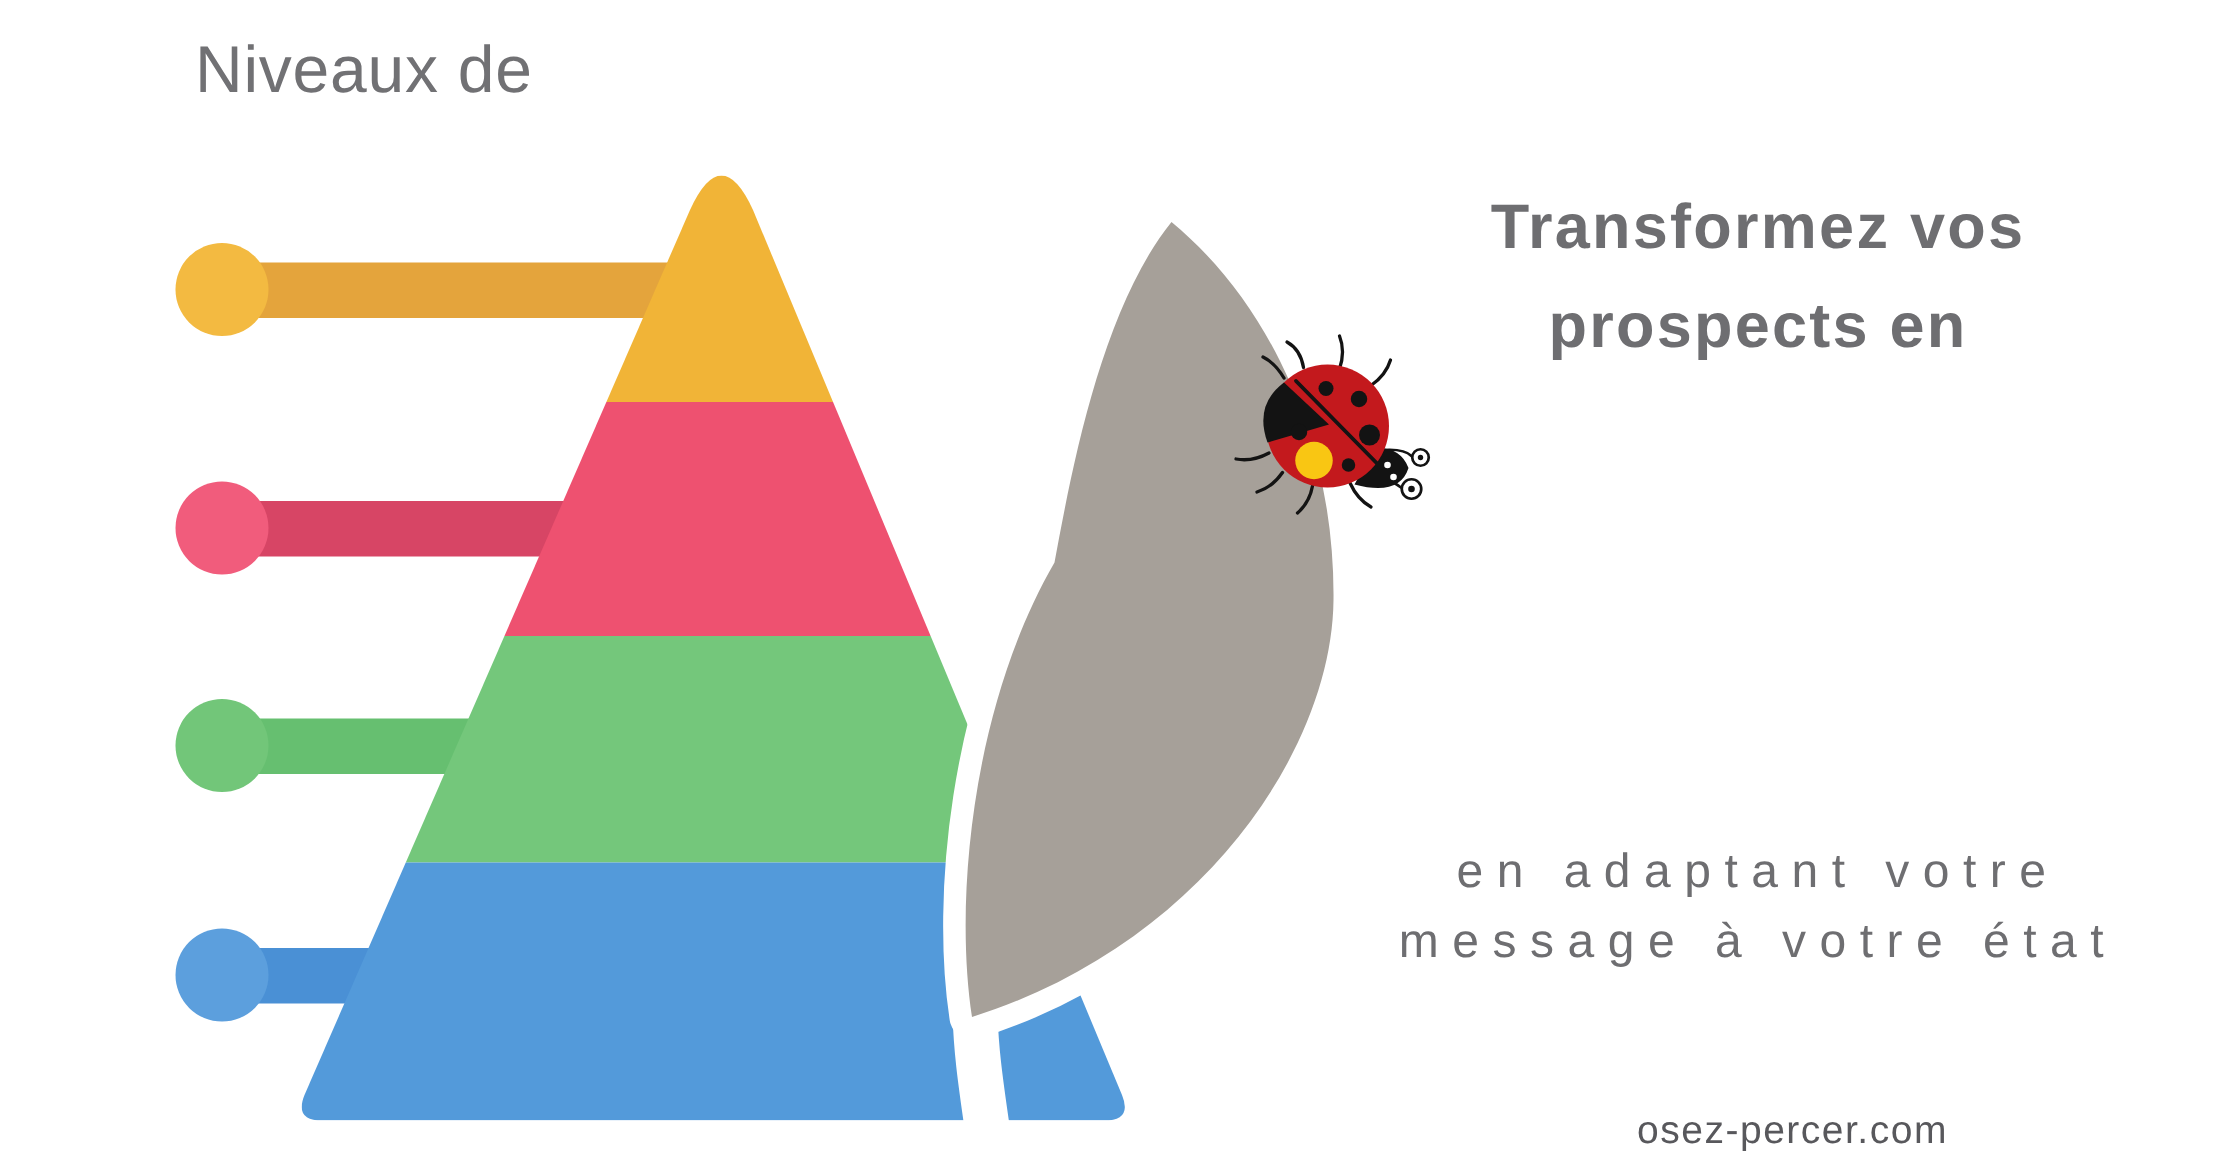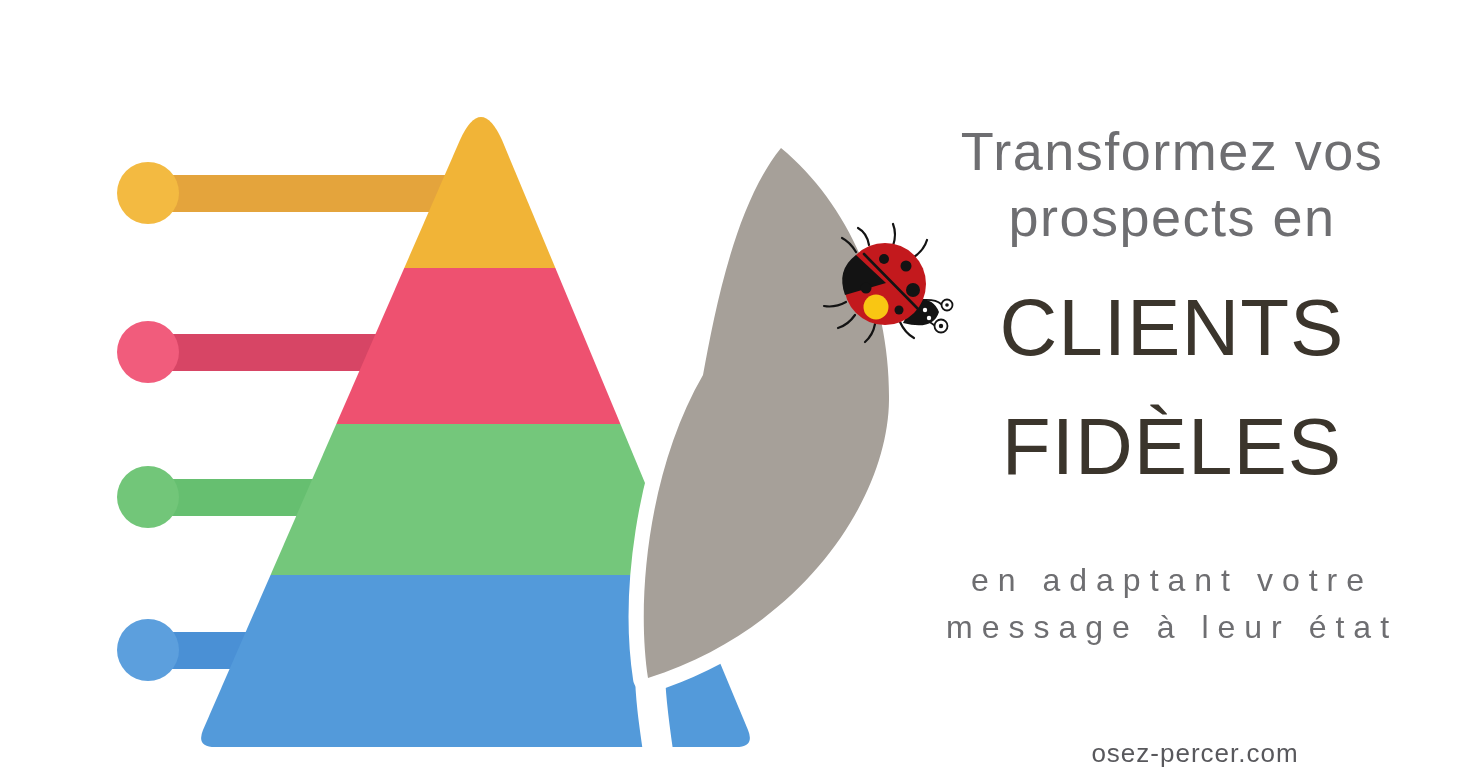--- a/index.html
+++ b/index.html
@@ -19,22 +19,23 @@
     left: 130px; top: 16px; width: 360px;
     font-size: 44px; line-height: 62px; letter-spacing: 0.5px;
     color: var(--title_text, #717174);
     text-align: left;
   }
 
   .right-col { left: 922px; width: 500px; text-align: center; }
 
   .headline {
     top: 118px;
-    font-size: 54px; line-height: 66px; letter-spacing: 1.5px;
+    font-size: 42px; line-height: 66px; letter-spacing: 1.5px;
     color: var(--headline_text, #6e6e71);
+    font-weight: bold;
   }
 
   .emphasis {
     top: 268px;
     font-size: 80px; line-height: 119px; letter-spacing: 1px;
     font-weight: 300;
     color: var(--emphasis_text, #3b352c);
   }
 
   .subtext {
@@ -133,32 +134,29 @@
       </g>
       <circle cx="876" cy="307" r="12.5" fill="#F9C613"></circle>
       <g fill="#ffffff">
         <circle cx="925" cy="310" r="2.2"></circle>
         <circle cx="929" cy="318" r="2.2"></circle>
       </g>
     </g>
   </svg>
 
   <div class="text-block title">
+    <div>Niveaux de</div>
   </div>
 
   <div class="text-block right-col headline">
     <div>Transformez vos</div>
     <div>prospects en</div>
   </div>
 
-  <div class="text-block right-col emphasis">
-    <div>CLIENTS</div>
-    <div>FIDÈLES</div>
-  </div>
 
   <div class="text-block right-col subtext">
     <div>en adaptant votre</div>
-    <div>message à leur état</div>
+    <div>message à votre état</div>
   </div>
 
   <div class="text-block footer">osez-percer.com</div>
 
 </div>
 
 </body></html>

